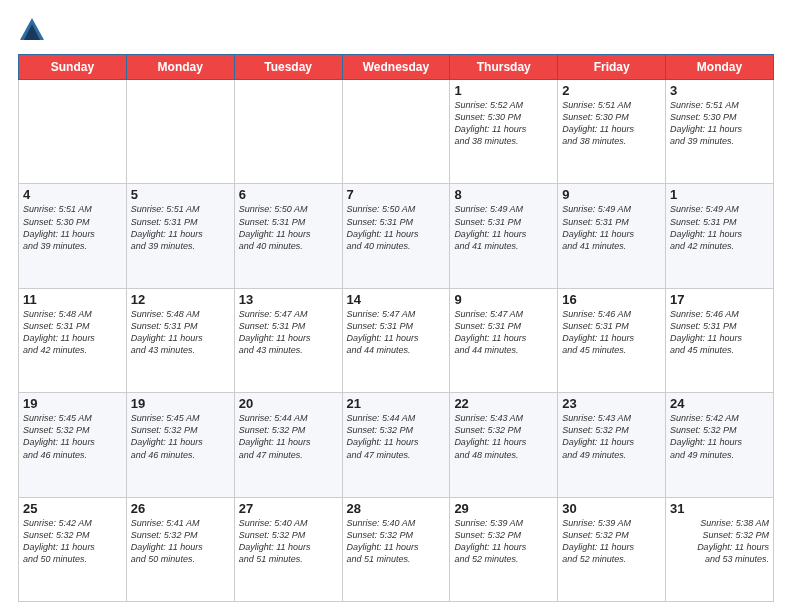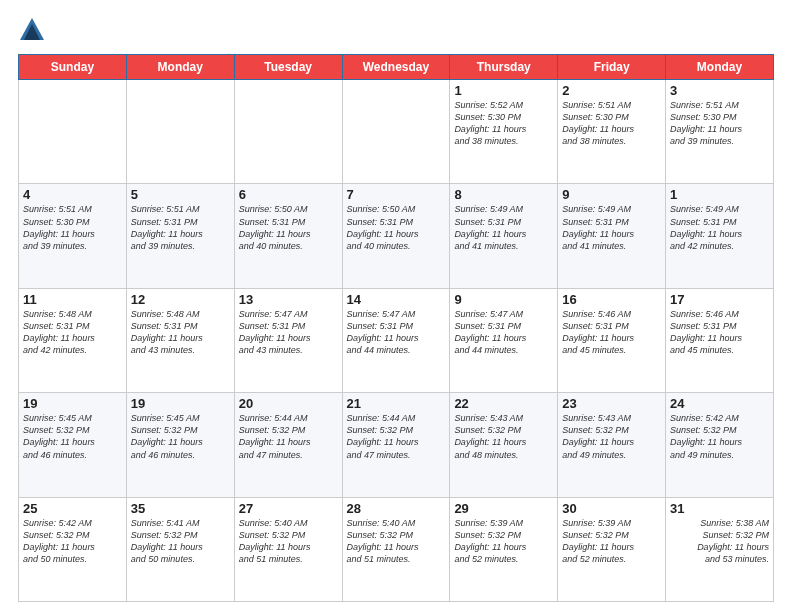--- a/index.html
+++ b/index.html
@@ -320,21 +320,21 @@
         </tr>
         <tr>
           <td>
             <span class="day-num">25</span>
             <div class="day-info" style="white-space: pre-line;">Sunrise: 5:42 AM
 Sunset: 5:32 PM
 Daylight: 11 hours
 and 50 minutes.</div>
           </td>
           <td>
-            <span class="day-num">35</span>
+            <span class="day-num">26</span>
             <div class="day-info" style="white-space: pre-line;">Sunrise: 5:41 AM
 Sunset: 5:32 PM
 Daylight: 11 hours
 and 50 minutes.</div>
           </td>
           <td>
             <span class="day-num">27</span>
             <div class="day-info" style="white-space: pre-line;">Sunrise: 5:40 AM
 Sunset: 5:32 PM
 Daylight: 11 hours

